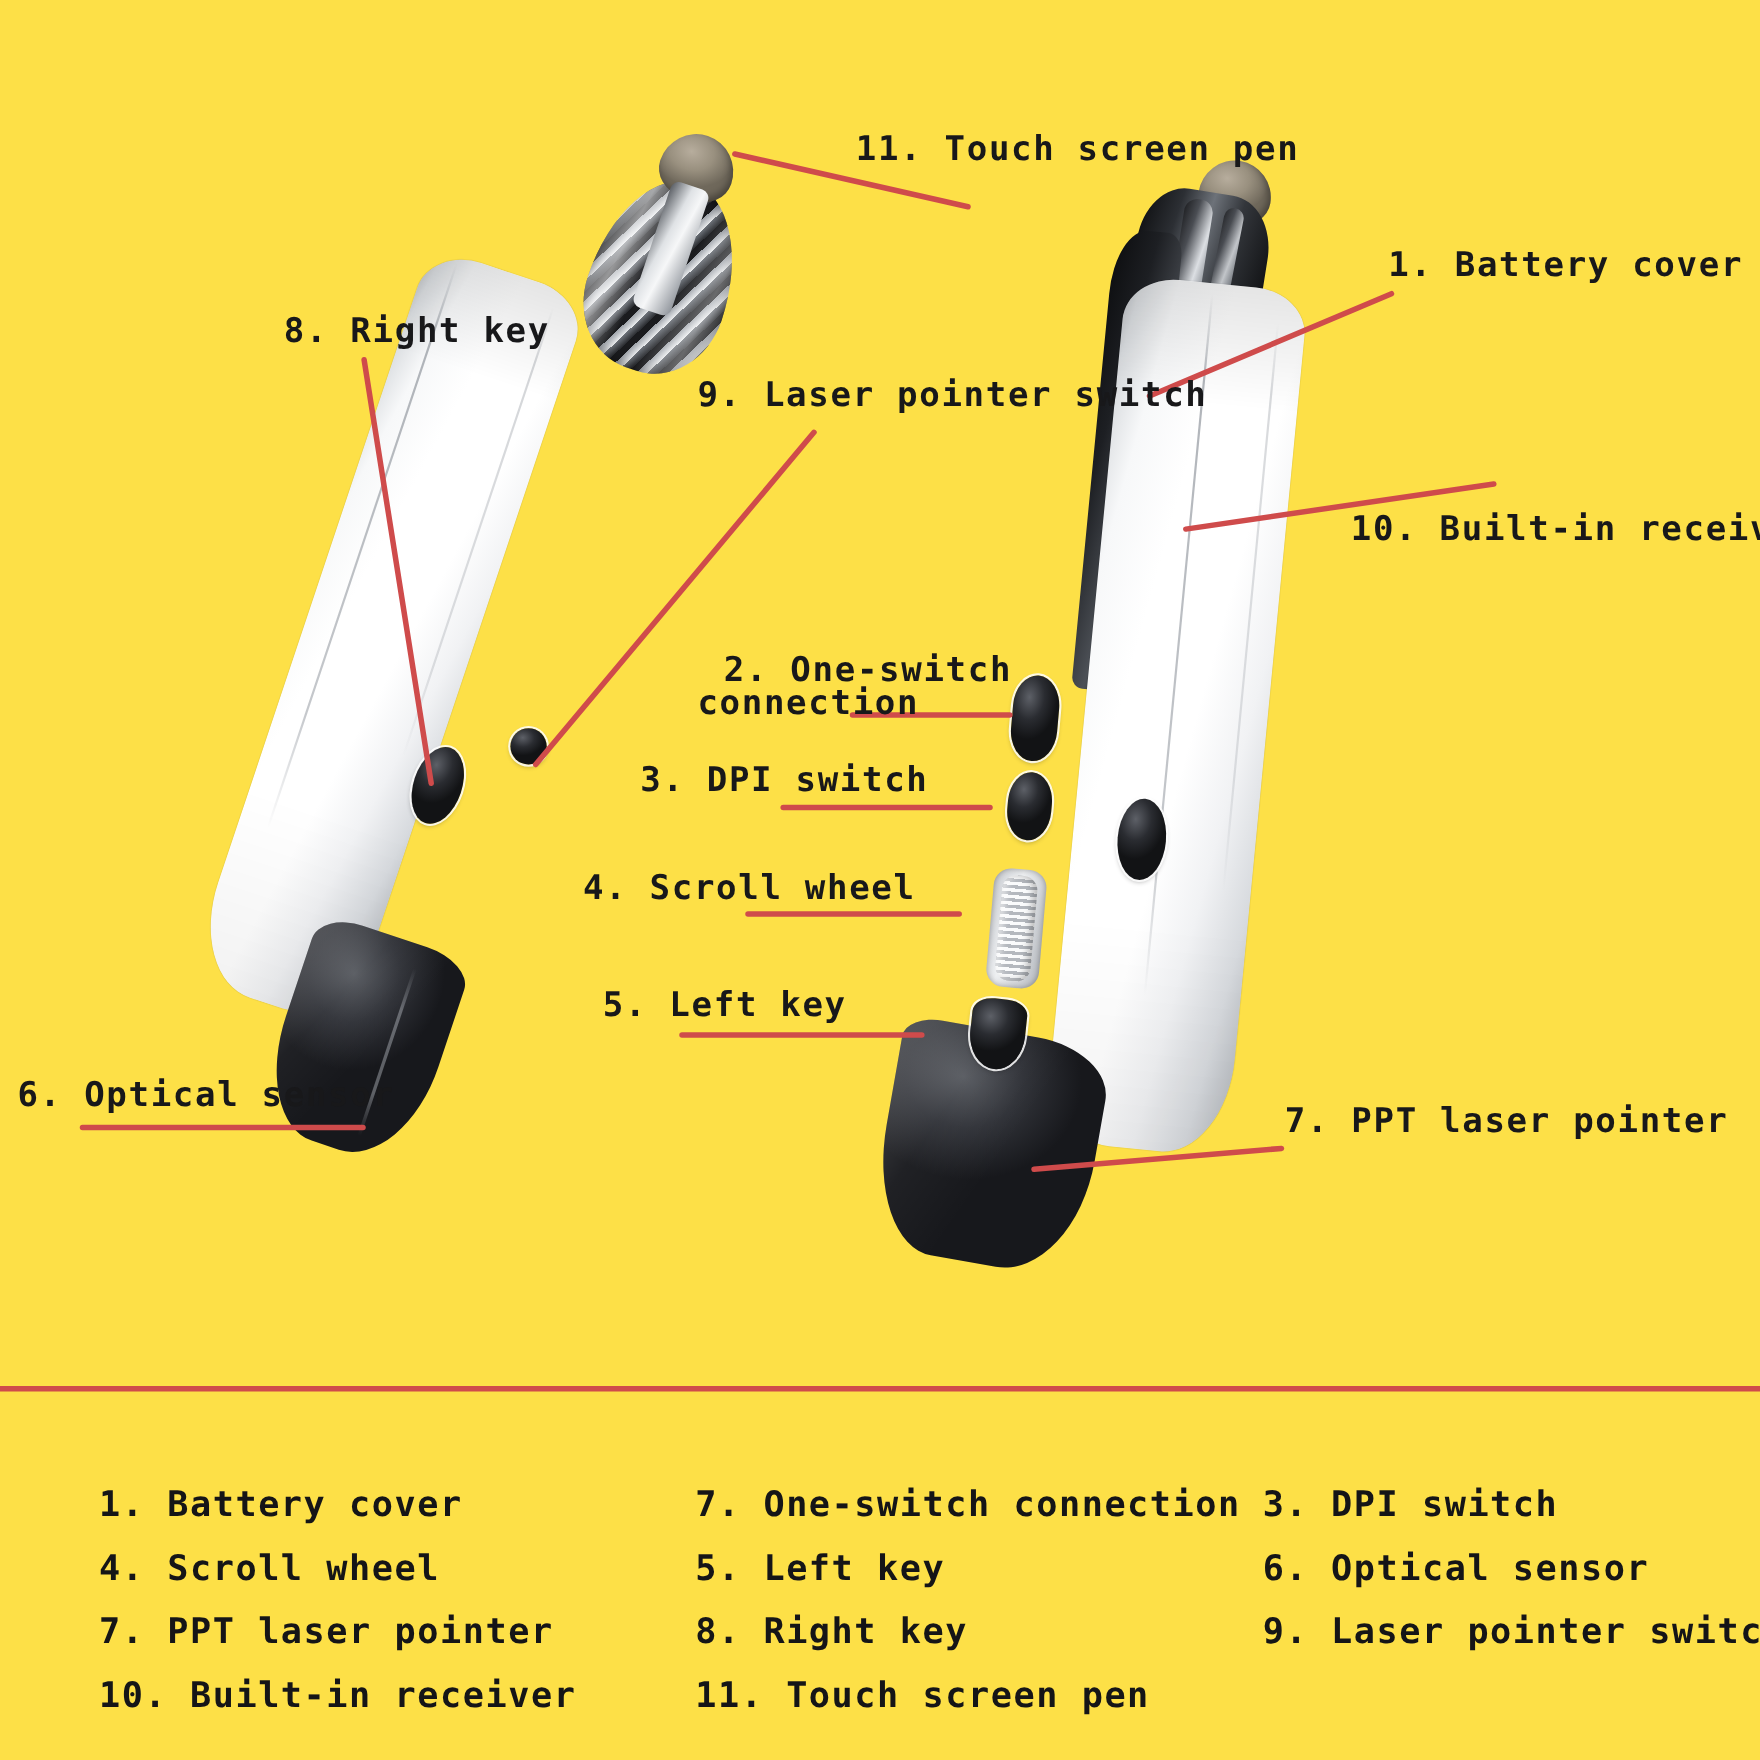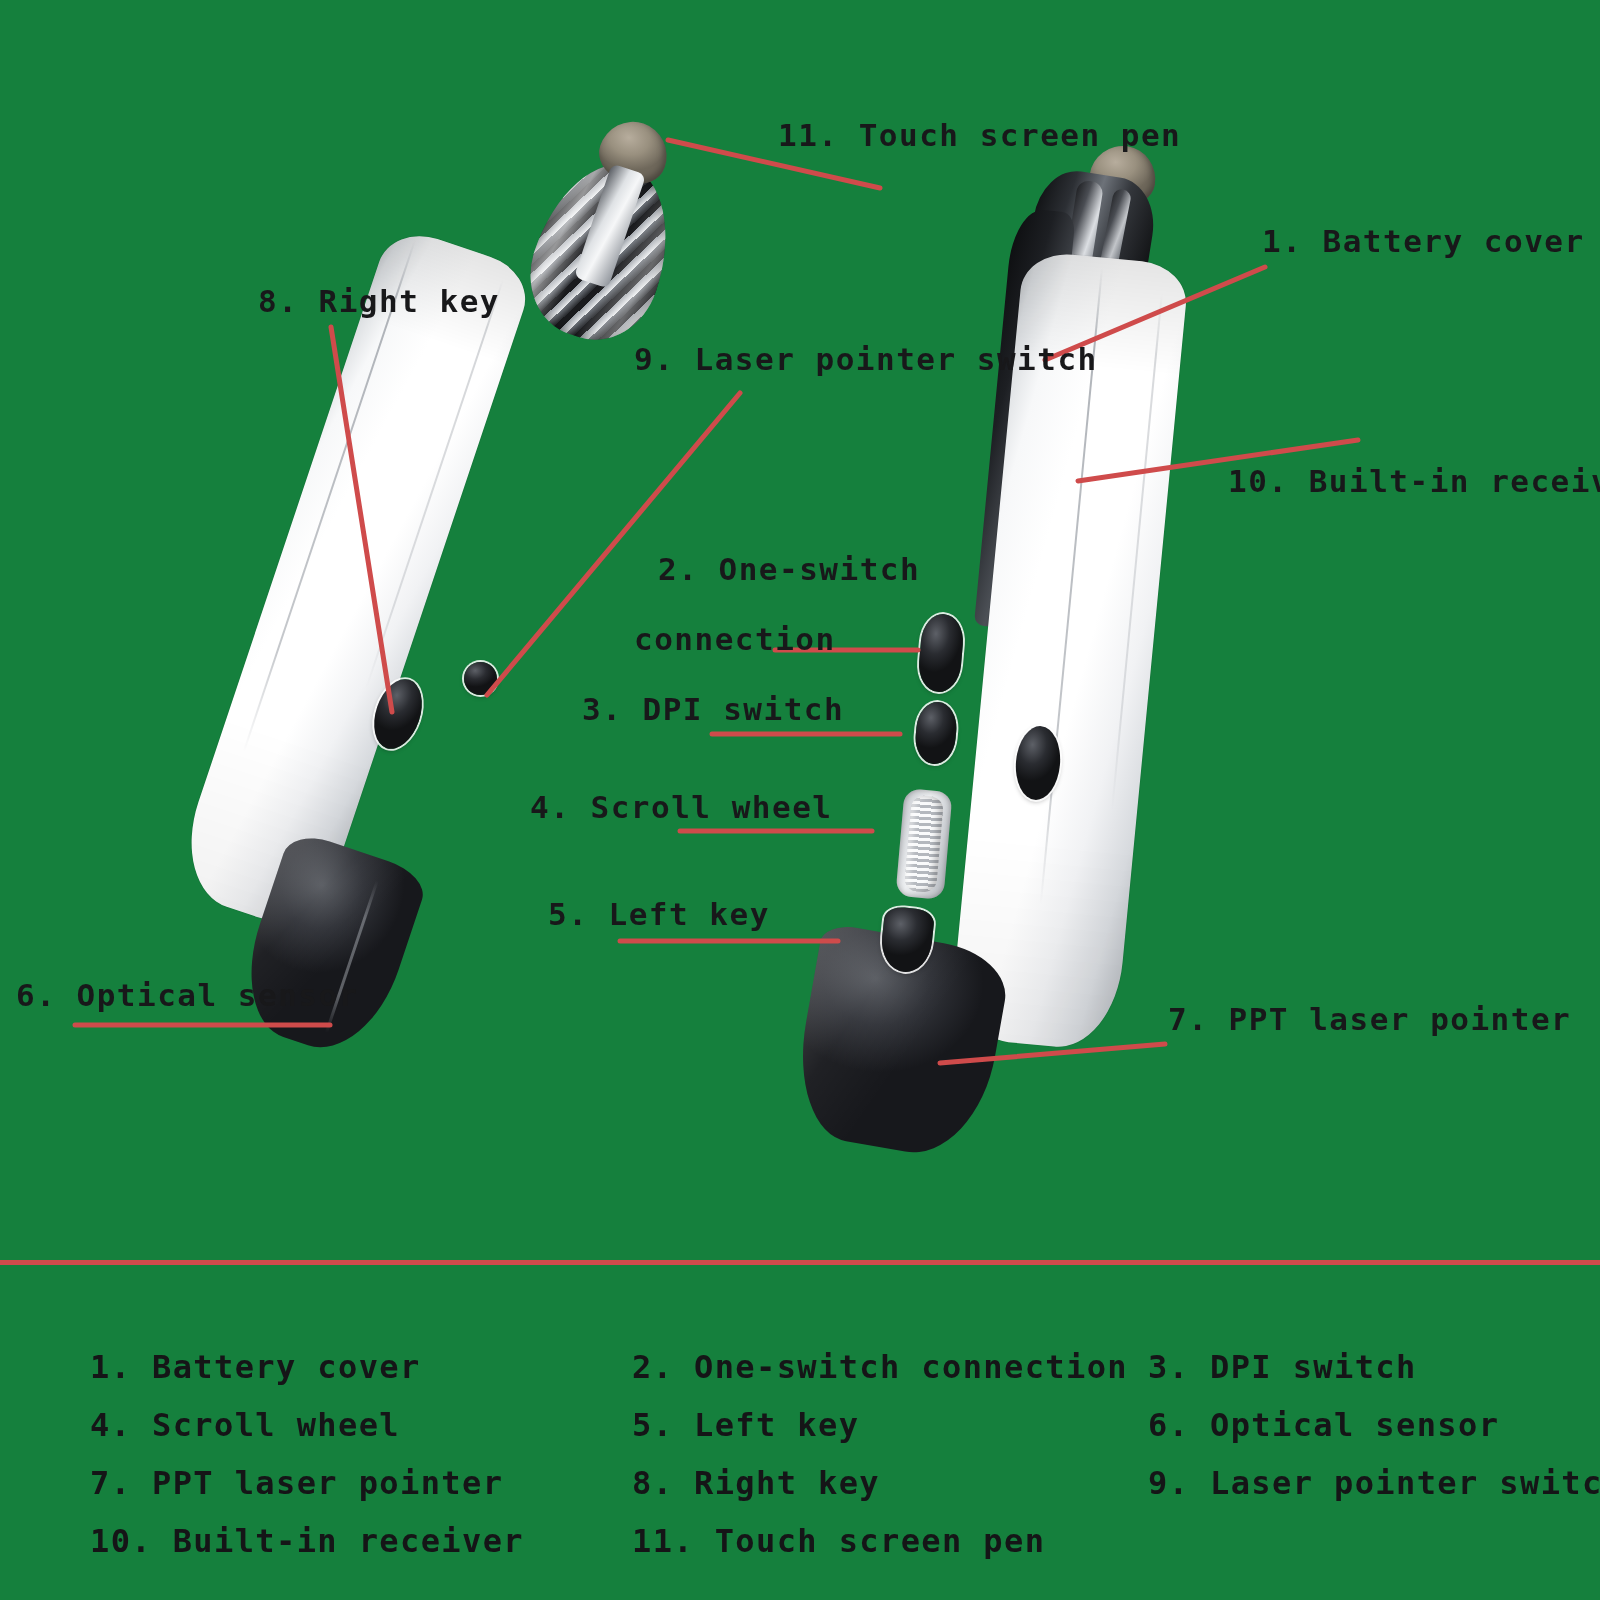--- a/index.html
+++ b/index.html
@@ -5,21 +5,21 @@
 <style>
   html, body {
     margin: 0;
     padding: 0;
     background: #ffffff;
   }
   #page {
     position: relative;
     width: 1600px;
     height: 1600px;
-    background: #15803d;
+    background: #fde047;
     overflow: hidden;
     font-family: "DejaVu Sans Mono", "Liberation Mono", monospace;
   }
 
   
   .callout {
     position: absolute;
     font-family: "DejaVu Sans Mono", "Liberation Mono", monospace;
     font-size: 31px;
     font-weight: 700;
@@ -309,21 +309,21 @@
   <div class="callout" style="left:778px; top:116px;">11.  Touch screen pen</div>
 
   <div class="callout" style="left:1262px; top:222px;">1.  Battery cover</div>
 
   <div class="callout" style="left:258px; top:282px;">8.  Right key</div>
 
   <div class="callout" style="left:634px; top:340px;">9.  Laser pointer switch</div>
 
   <div class="callout" style="left:1228px; top:462px;">10.  Built-in receiver</div>
 
-  <div class="callout" style="left:658px; top:550px;">2.  One-switch</div>
+  <div class="callout" style="left:658px; top:590px;">2.  One-switch</div>
   <div class="callout" style="left:634px; top:620px;">connection</div>
 
   <div class="callout" style="left:582px; top:690px;">3.  DPI switch</div>
 
   <div class="callout" style="left:530px; top:788px;">4.  Scroll wheel</div>
 
   <div class="callout" style="left:548px; top:895px;">5.  Left key</div>
 
   <div class="callout" style="left:16px; top:976px;">6.  Optical sensor</div>
 
@@ -331,21 +331,21 @@
 
   <div class="divider" style="top:1260px;"></div>
 
   <div id="legend">
 
     <div class="legend-item" style="left:90px;  top:38px;">1.  Battery cover</div>
     <div class="legend-item" style="left:90px;  top:96px;">4.  Scroll wheel</div>
     <div class="legend-item" style="left:90px;  top:154px;">7.  PPT laser pointer</div>
     <div class="legend-item" style="left:90px;  top:212px;">10.  Built-in receiver</div>
 
-    <div class="legend-item" style="left:632px; top:38px;">2.  One-switch connection</div>
+    <div class="legend-item" style="left:632px; top:38px;">7.  One-switch connection</div>
     <div class="legend-item" style="left:632px; top:96px;">5.  Left key</div>
     <div class="legend-item" style="left:632px; top:154px;">8.  Right key</div>
     <div class="legend-item" style="left:632px; top:212px;">11.  Touch screen pen</div>
 
     <div class="legend-item" style="left:1148px; top:38px;">3.  DPI switch</div>
     <div class="legend-item" style="left:1148px; top:96px;">6.  Optical sensor</div>
     <div class="legend-item" style="left:1148px; top:154px;">9.  Laser pointer switch</div>
   </div>
 
 </div>

